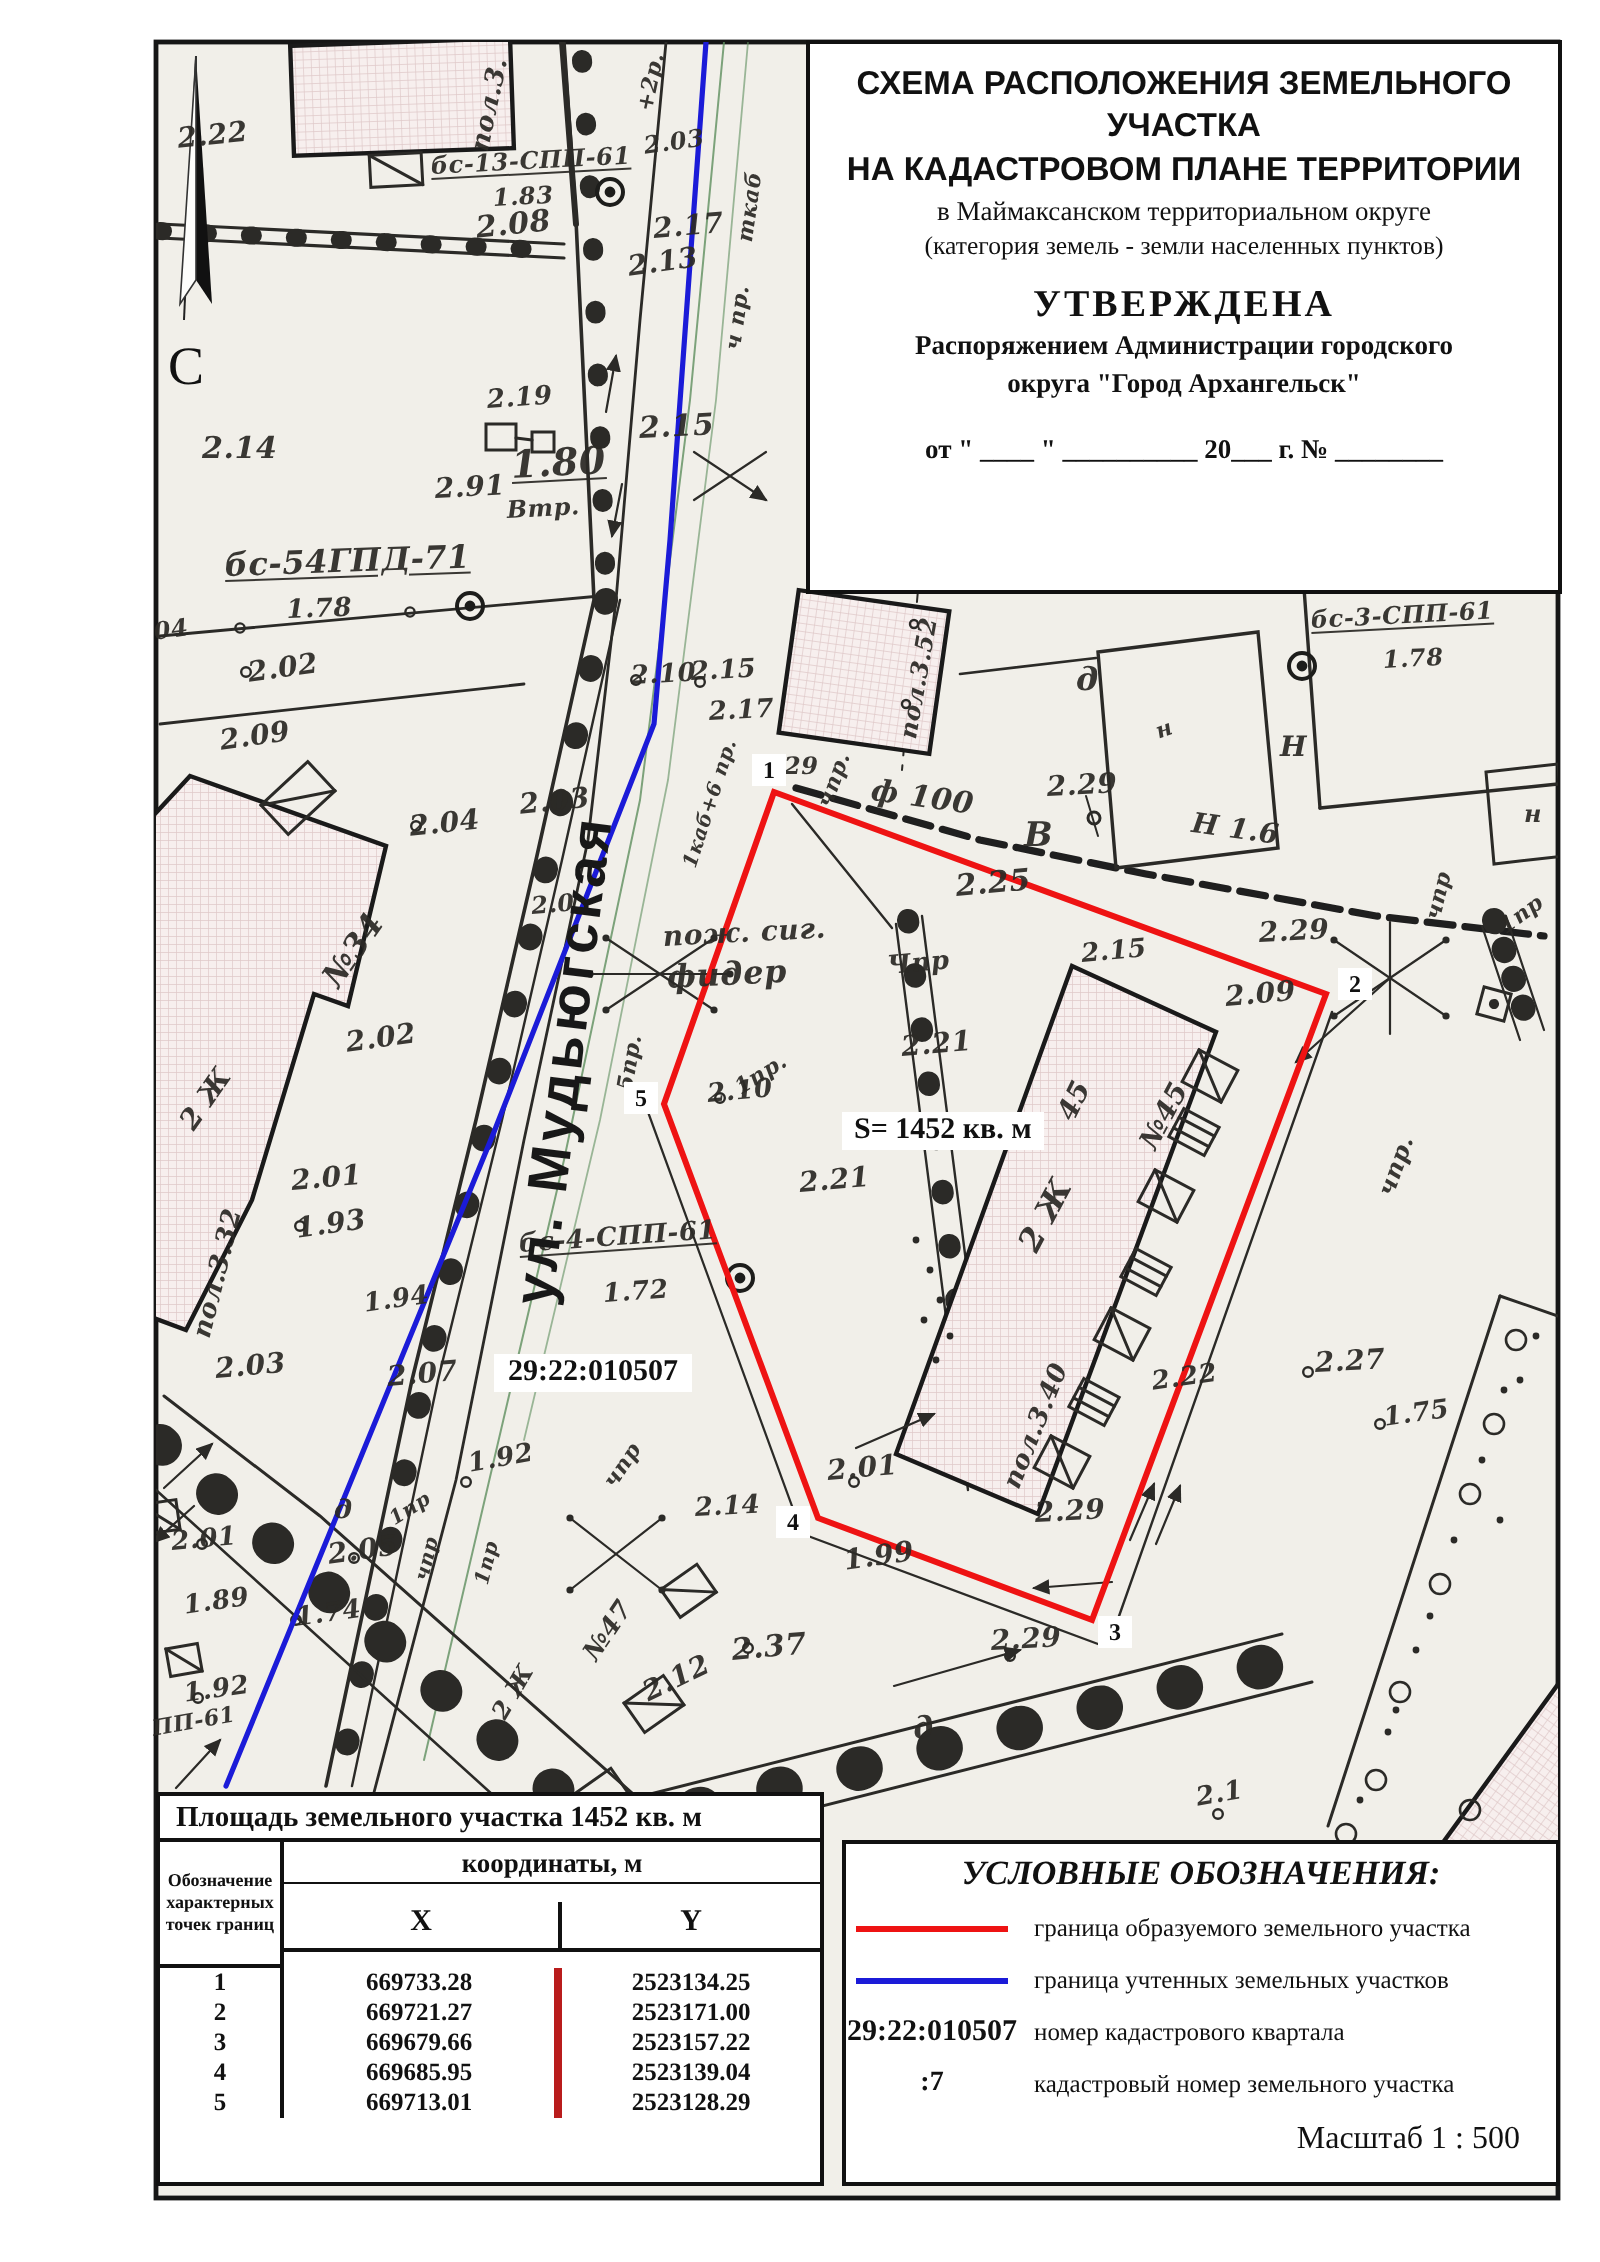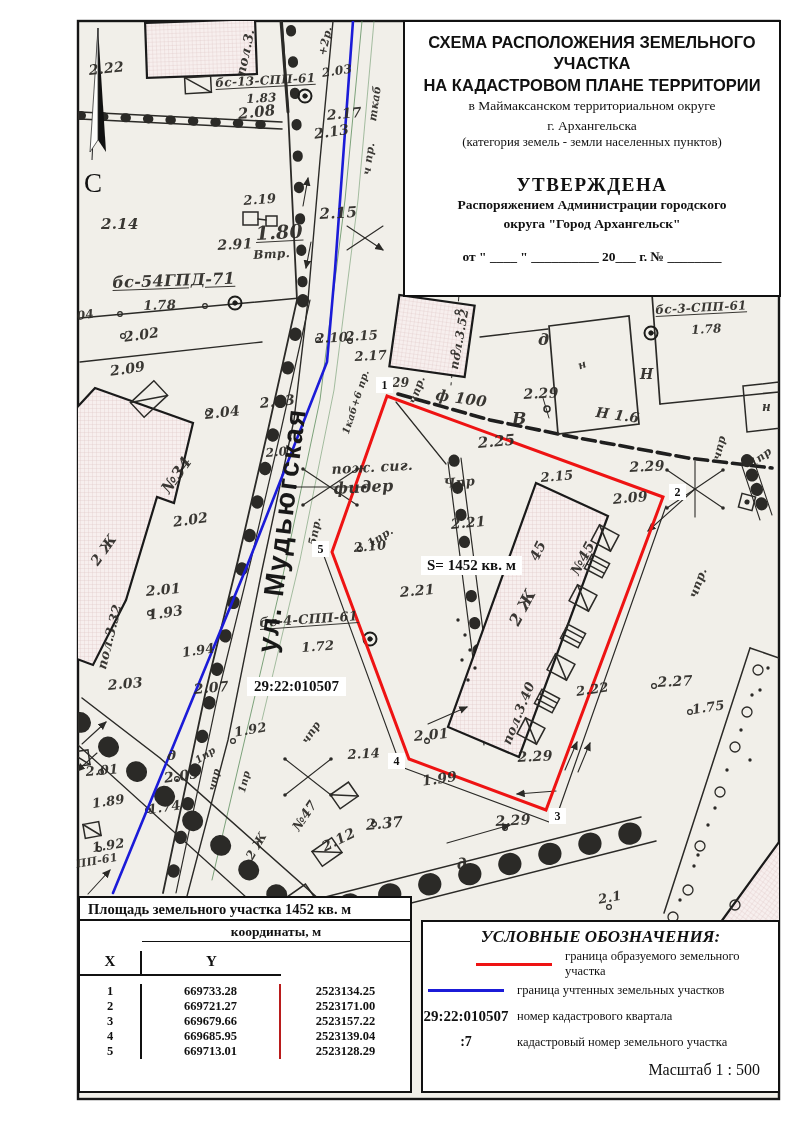--- a/index.html
+++ b/index.html
@@ -21,21 +21,21 @@
             font:700 15px "Liberation Serif",serif;color:#111;white-space:nowrap;}
   .bpt{position:absolute;width:17px;height:16px;background:#fff;display:flex;align-items:center;
        justify-content:center;font:700 12px "Liberation Serif",serif;color:#111;}
   
   .title-block{position:absolute;left:403px;top:20px;width:378px;height:277px;background:#fff;
                border:2.5px solid #111;box-sizing:border-box;text-align:center;color:#111;}
   .tb-h{font:700 16.5px/1.3 "Liberation Sans",sans-serif;margin-top:10px;}
   .tb-quarter{font:700 13.5px "Liberation Serif",serif;margin-top:13px;}
   .tb-line{font:400 13.5px/1.45 "Liberation Serif",serif;}
   .tb-cat{font:400 12.8px "Liberation Serif",serif;}
-  .tb-approved{font:700 19px "Liberation Serif",serif;letter-spacing:1.5px;margin-top:24px;}
+  .tb-approved{font:700 19px "Liberation Serif",serif;letter-spacing:1.5px;margin-top:11px;}
   .tb-by{font:700 13.5px/1.4 "Liberation Serif",serif;}
   .tb-date{font:700 13.5px "Liberation Serif",serif;margin-top:15px;white-space:pre-wrap;}
   
   .coords{position:absolute;left:78px;top:896px;width:334px;height:197px;background:#fff;
           border:2px solid #111;box-sizing:border-box;color:#111;}
   .c-sys{height:21px;border-bottom:2px solid #111;font:700 14.5px "Liberation Serif",serif;
          padding:2px 0 0 8px;box-sizing:border-box;}
   .c-area{height:23px;border-bottom:2px solid #111;font:700 14.5px "Liberation Serif",serif;
          padding:3px 0 0 8px;box-sizing:border-box;}
   .c-grid{display:grid;grid-template-columns:62px 139px 1fr;height:147px;}
@@ -43,21 +43,21 @@
          font:700 9px/1.25 "Liberation Serif",serif;display:flex;align-items:center;
          justify-content:center;text-align:center;padding:2px;}
   .c-km{grid-column:2/4;border-bottom:1.5px solid #111;font:700 13.5px "Liberation Serif",serif;
         text-align:center;padding-top:3px;height:21px;box-sizing:border-box;}
   .c-x,.c-y{border-bottom:2px solid #111;font:700 15px "Liberation Serif",serif;text-align:center;
         padding-top:2px;height:25px;box-sizing:border-box;}
   .c-x{border-right:2px solid #111;}
   .c-body{display:grid;grid-template-columns:62px 139px 1fr;}
   .c-cell{font:700 12.5px "Liberation Serif",serif;text-align:center;height:15px;}
   .c-cell.b1{border-right:2px solid #111;}
-  .c-cell.b2{border-right:2px solid #b91c1c;}
+  .c-cell.b2{border-right:4px solid #b91c1c;}
   
   .legend{position:absolute;left:421px;top:920px;width:359px;height:173px;background:#fff;
           border:2px solid #111;box-sizing:border-box;color:#111;}
   .lg-title{font:italic 700 17px "Liberation Serif",serif;text-align:center;margin-top:5px;}
   .lg-row{display:flex;align-items:center;height:26px;}
   .lg-sym{width:86px;display:flex;justify-content:center;align-items:center;flex-shrink:0;}
   .lg-line{width:76px;height:0;border-top:3px solid #000;}
   .lg-label{font:400 12.5px "Liberation Serif",serif;margin-left:8px;}
   .lg-code{font:700 15px "Liberation Serif",serif;}
   .lg-code7{font:700 14px "Liberation Serif",serif;}
@@ -464,33 +464,33 @@
       <div class="bpt" style="left: 388px; top: 753px;">4</div>
       <div class="bpt" style="left: 312px; top: 541px;">5</div>
     </div>
 
   <div class="title-block">
     <div class="tb-h">
       <div>СХЕМА РАСПОЛОЖЕНИЯ ЗЕМЕЛЬНОГО УЧАСТКА</div>
       <div>НА КАДАСТРОВОМ ПЛАНЕ ТЕРРИТОРИИ</div>
     </div>
     <div class="tb-line">в Маймаксанском территориальном округе</div>
-    <div class="tb-line">г. Архангельска</div>
     <div class="tb-cat">(категория земель - земли населенных пунктов)</div>
     <div class="tb-approved">УТВЕРЖДЕНА</div>
     <div class="tb-by">
       <div>Распоряжением Администрации городского</div>
       <div>округа "Город Архангельск"</div>
     </div>
     <div class="tb-date">от " ____ " __________ 20___ г. № ________</div>
   </div>
 
   <div class="coords">
     <div class="c-area">Площадь земельного участка 1452 кв. м</div>
     <div class="c-grid">
+      <div class="c-des">Обозначение характерных точек границ</div>
       <div class="c-km">координаты, м</div>
       <div class="c-x">X</div>
       <div class="c-y">Y</div>
       <div style="grid-column:1/4;">
         <div class="c-body" id="c-body">
             <div class="c-cell b1">1</div>
             <div class="c-cell b2">669733.28</div>
             <div class="c-cell ">2523134.25</div>
             <div class="c-cell b1">2</div>
             <div class="c-cell b2">669721.27</div>
@@ -504,21 +504,21 @@
             <div class="c-cell b1">5</div>
             <div class="c-cell b2">669713.01</div>
             <div class="c-cell ">2523128.29</div>
           </div>
       </div>
     </div>
   </div>
 
   <div class="legend">
     <div class="lg-title">УСЛОВНЫЕ ОБОЗНАЧЕНИЯ:</div>
-    <div class="lg-row" style="margin-top:4px;padding-left:48px;">
+    <div class="lg-row" style="margin-top:4px;">
       <div class="lg-sym">
           <div class="lg-line" style="border-color:#ee1313;"></div>
         </div>
       <div class="lg-label">граница образуемого земельного участка</div>
     </div>
     <div class="lg-row">
       <div class="lg-sym">
           <div class="lg-line" style="border-color:#1b1bd8;"></div>
         </div>
       <div class="lg-label">граница учтенных земельных участков</div>

